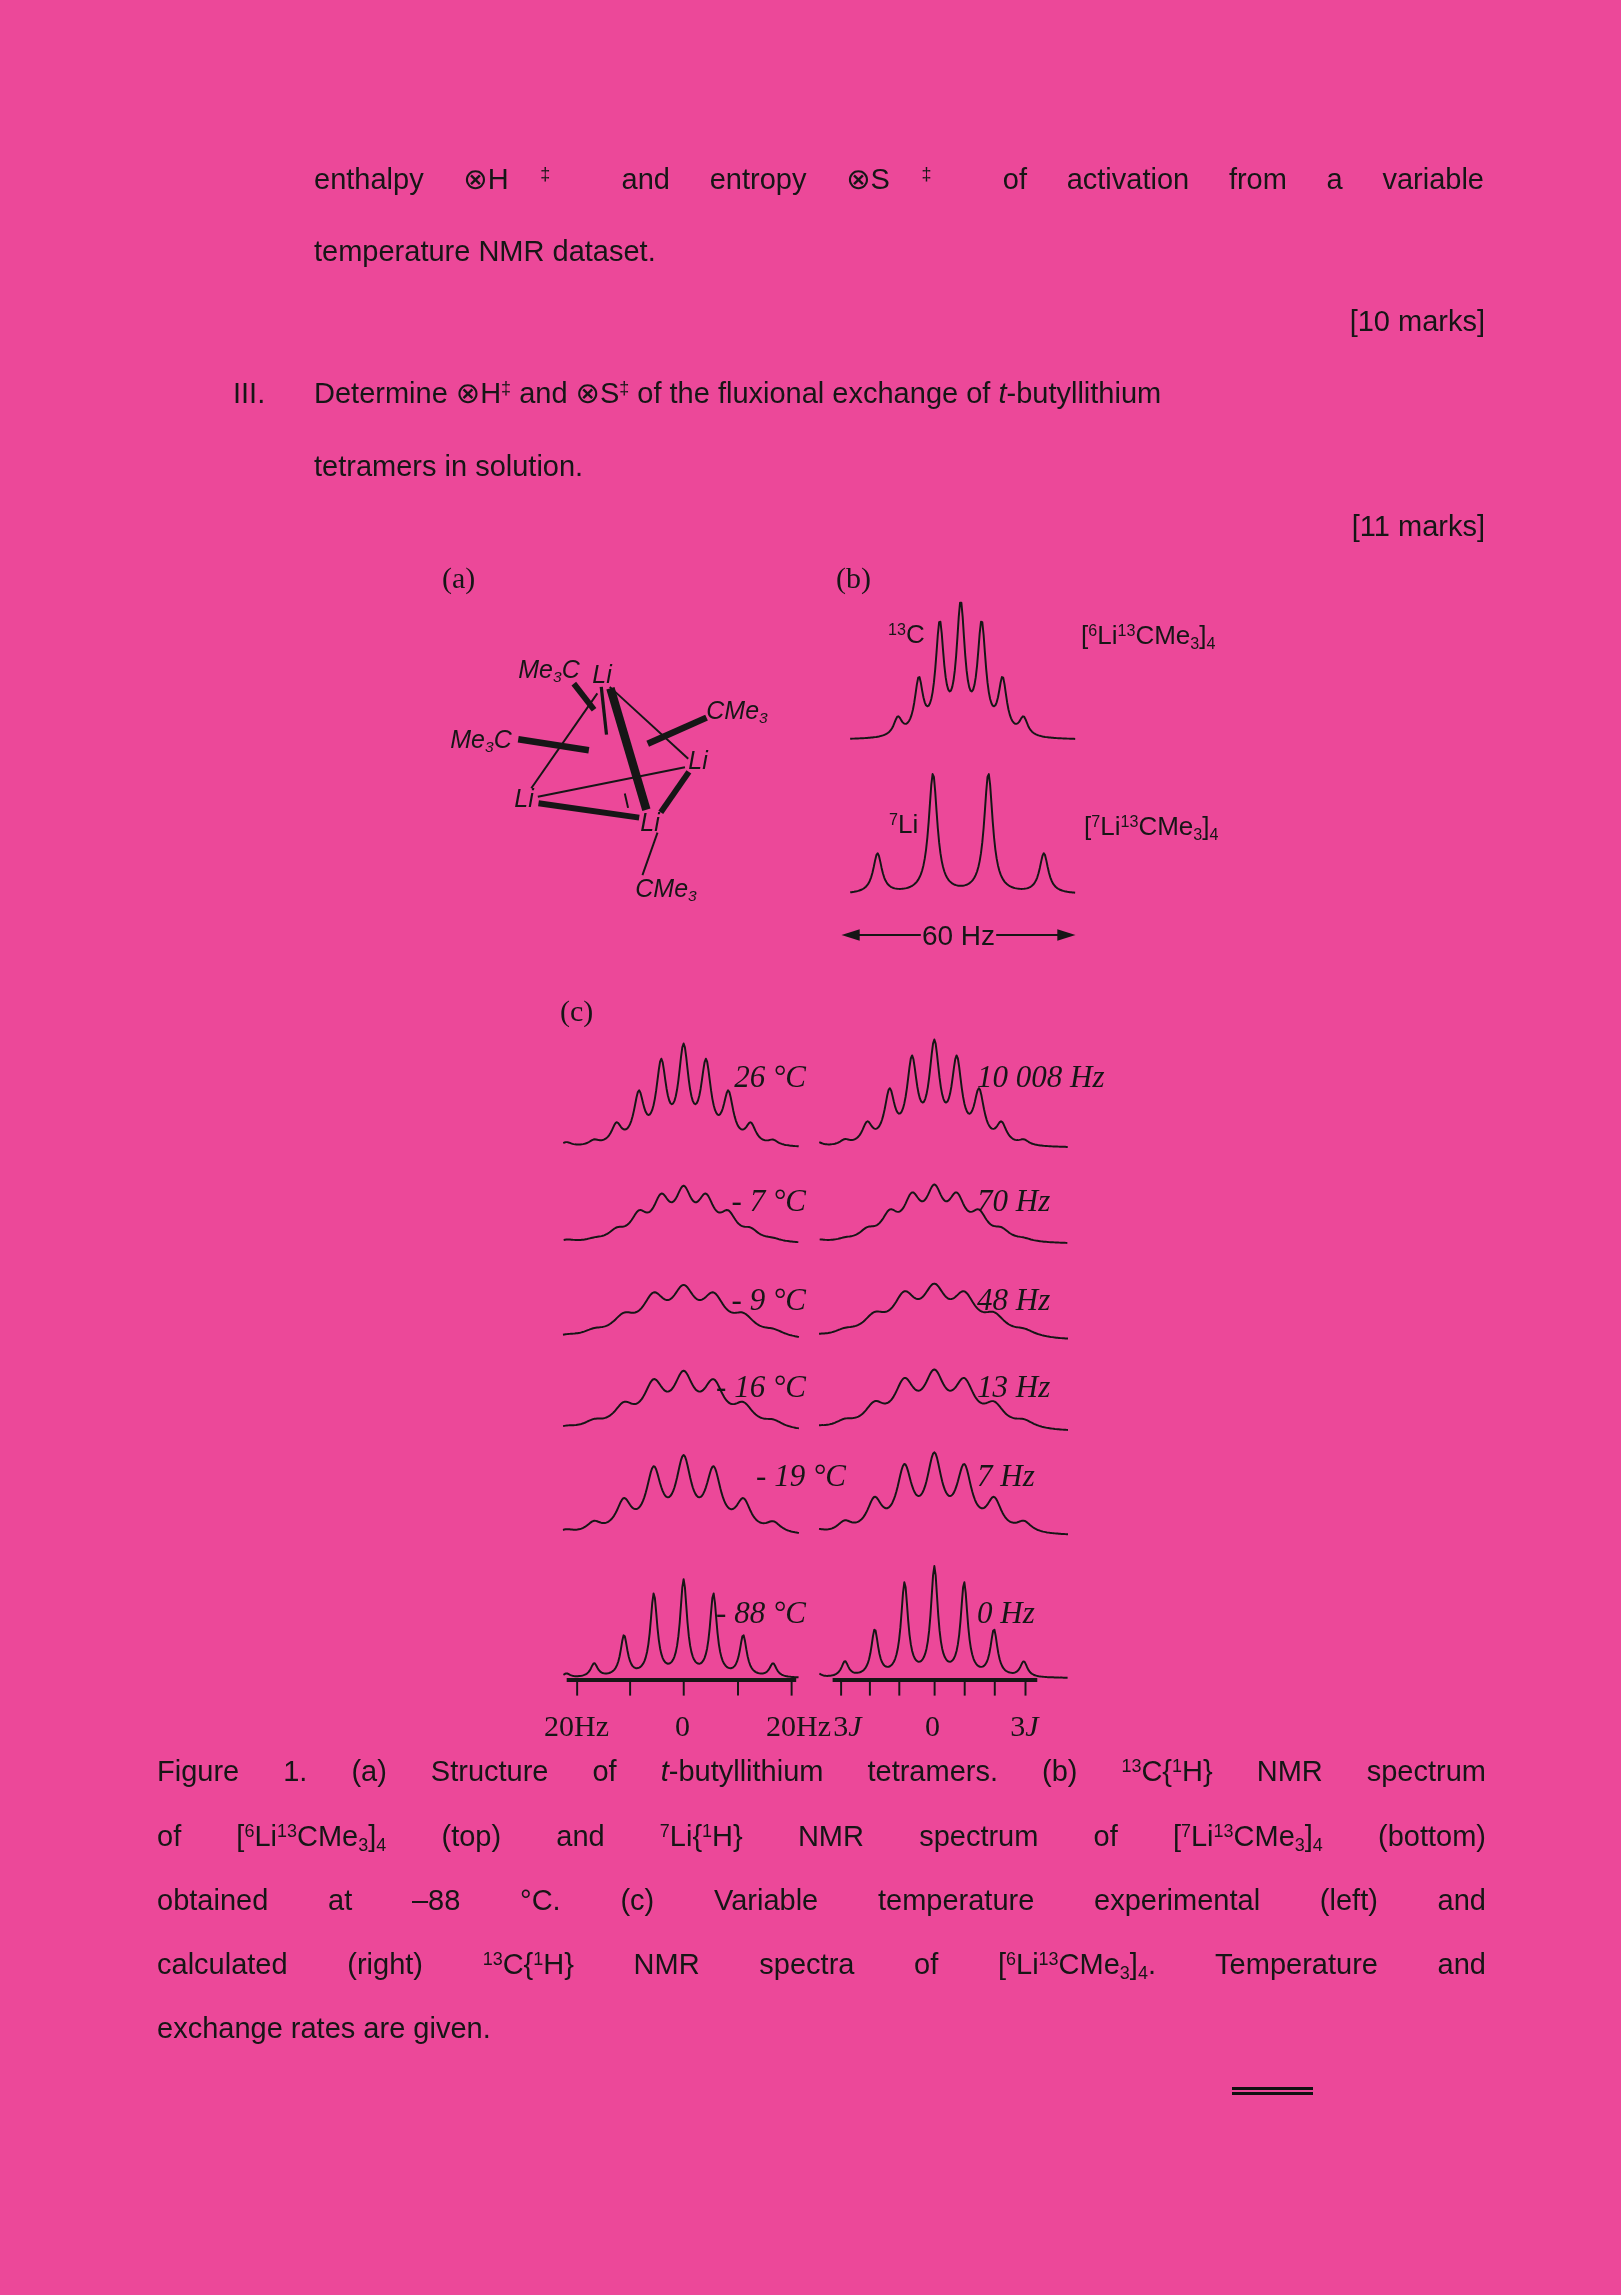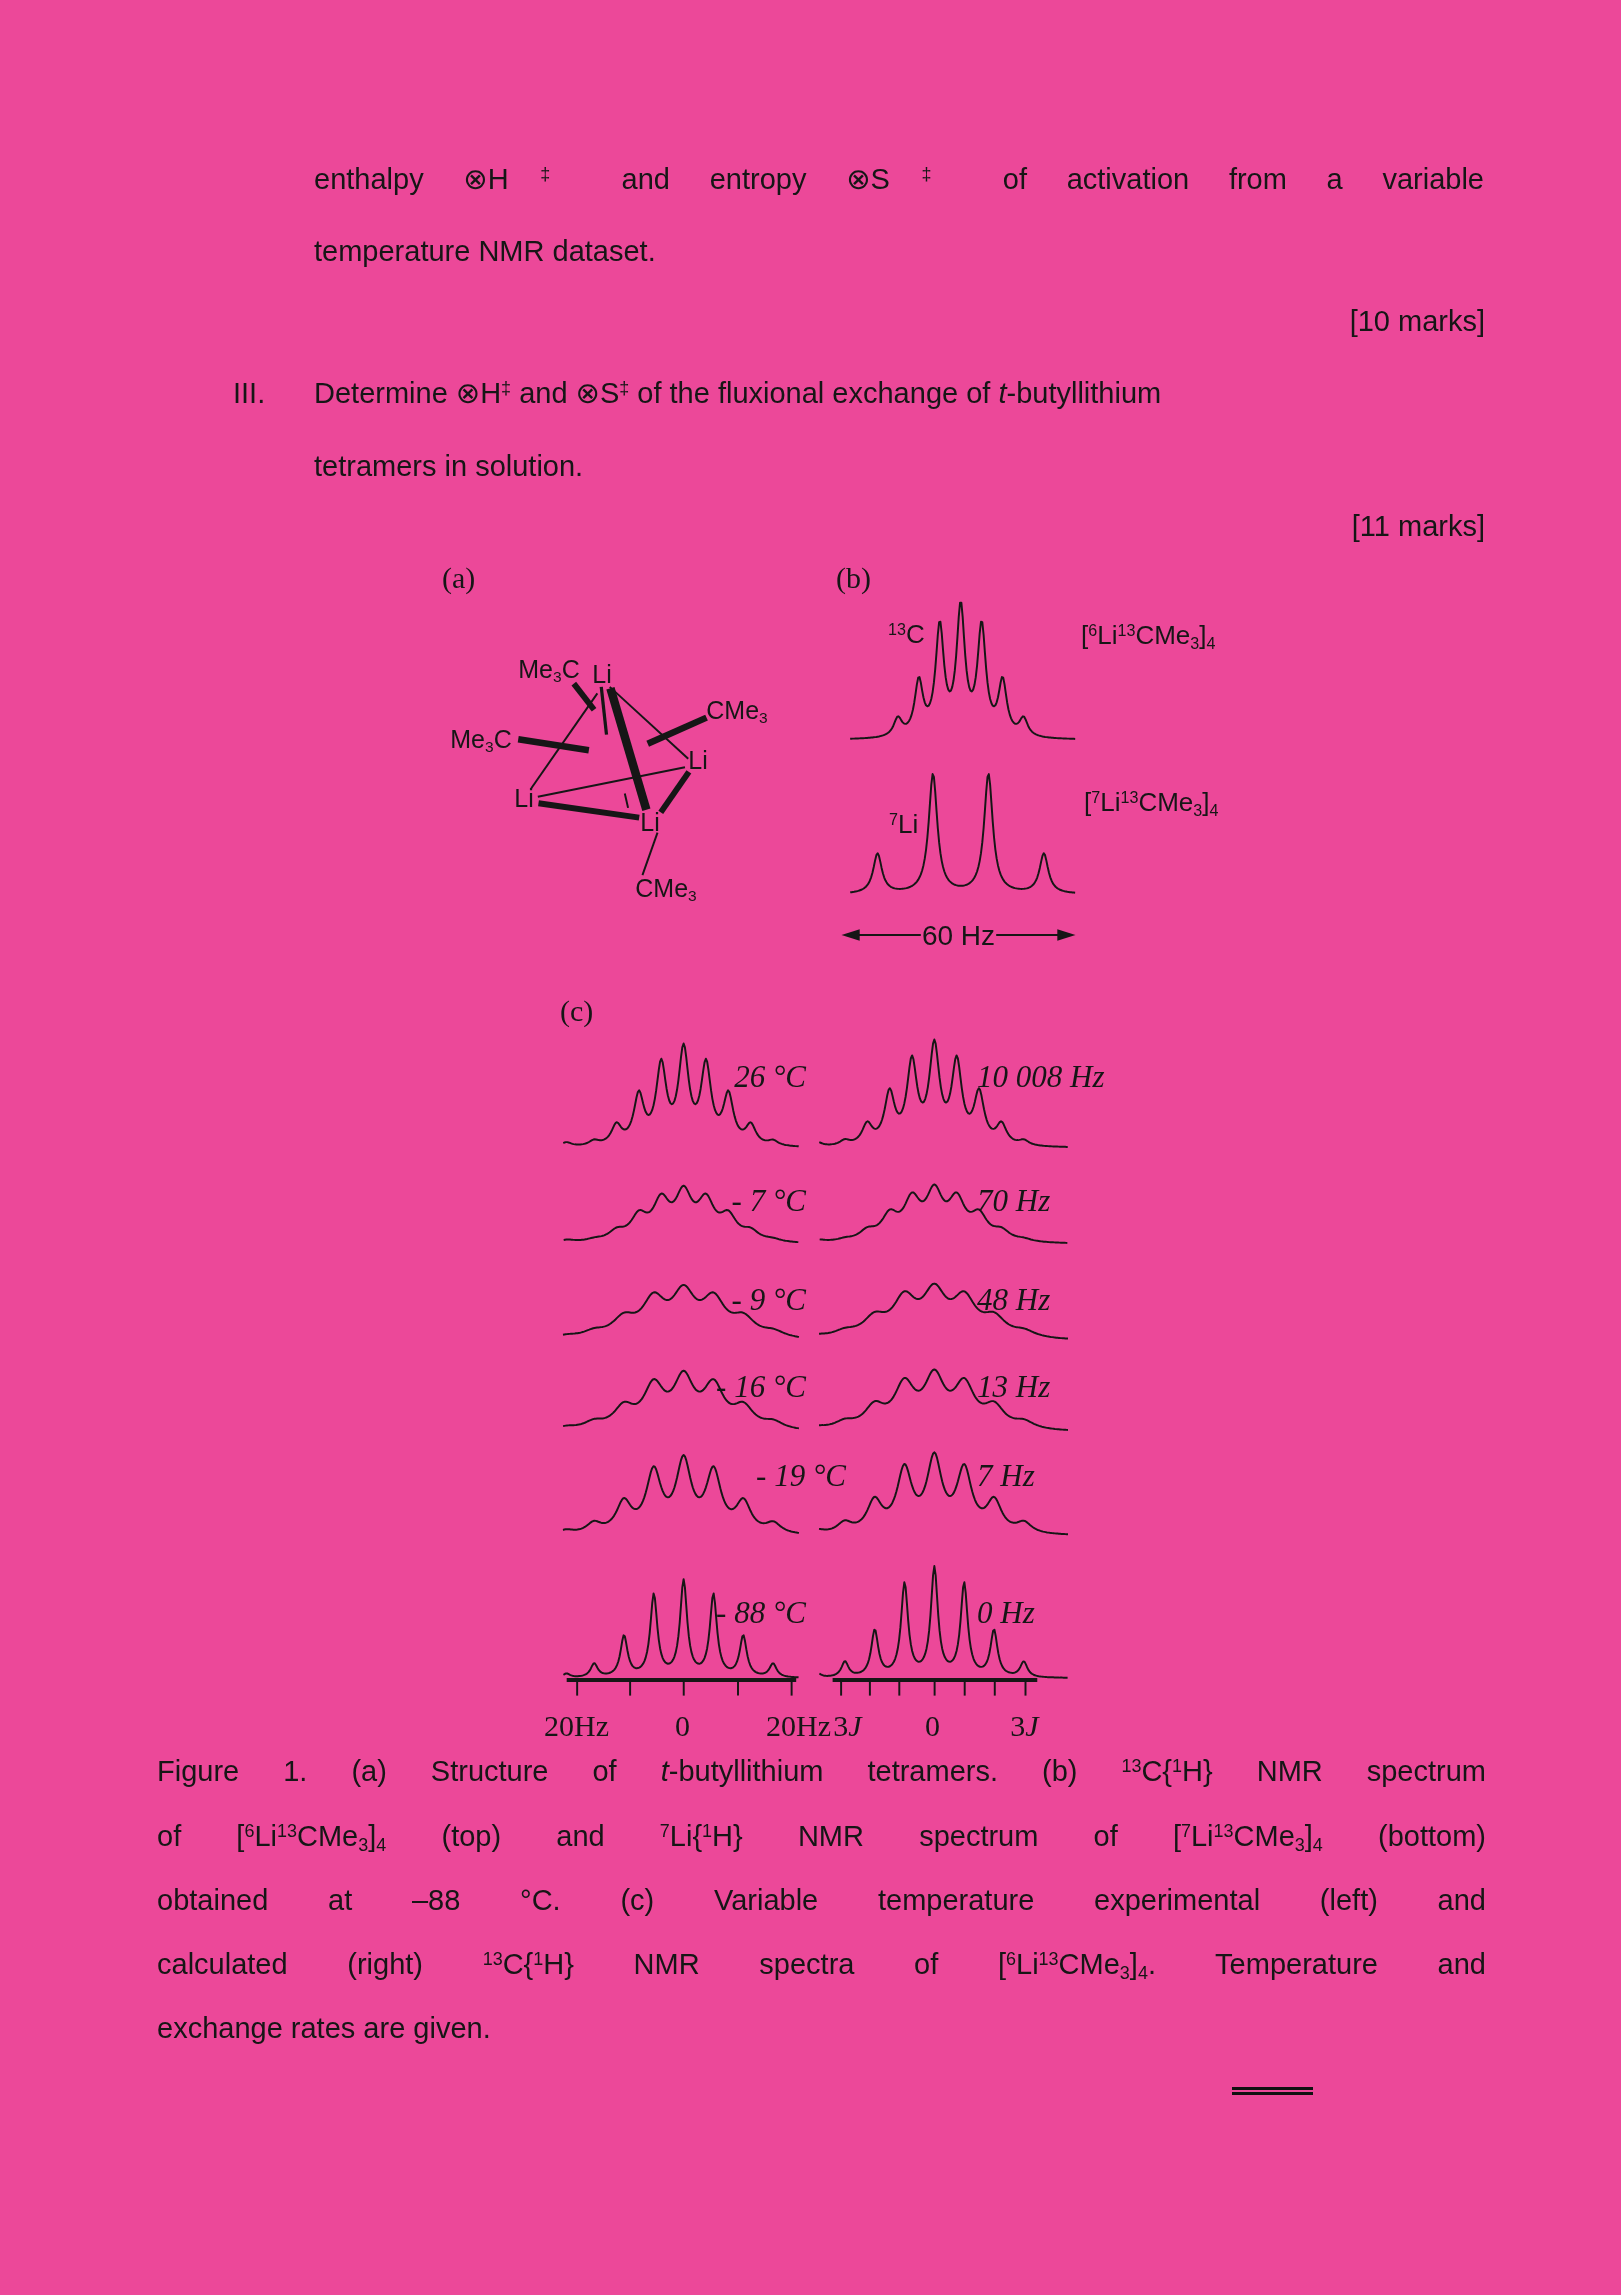--- a/index.html
+++ b/index.html
@@ -6,21 +6,21 @@
   #page{position:relative;width:1622px;height:2295px;background:#ec4899;color:#161616;overflow:hidden;}
   .t{position:absolute;white-space:nowrap;}
   .sans{font-family:"Liberation Sans","DejaVu Sans",sans-serif;}
   .serif{font-family:"Liberation Serif","DejaVu Serif",serif;}
   .fs45{font-size:29px;line-height:1.18;}
   .fs44{font-size:29px;line-height:1.18;}
   .fs47{font-size:31px;line-height:1.1;font-style:italic;}
   .fs46{font-size:30px;line-height:1.1;}
   .fs43{font-size:28px;line-height:1.1;}
   .fs40{font-size:26px;line-height:1.1;margin-left:44px;}
-  .fs38{font-size:25px;line-height:1.1;}
+  .fs38{font-size:25px;line-height:1.1;font-style:italic;}
   .just{white-space:normal;text-align:justify;text-align-last:justify;}
   .right{text-align:right;}
   .center{text-align:center;}
   .sup{font-size:62%;position:relative;top:-0.5em;}
   .sub{font-size:62%;position:relative;top:0.28em;}
   .it{font-style:italic;}
   .atom{position:absolute;transform:translate(-50%,-50%);}
   svg.abs{position:absolute;overflow:visible;}
   svg line, svg polyline{stroke:#161616;}
   svg polygon{fill:#161616;}
@@ -69,21 +69,21 @@
     <div class="atom sans fs38" style="left:221px;top:235px"><span>CMe</span><span class="sub">3</span></div>
   </div>
 
   <div class="t sans fs40" style="left:844px;top:620px"><span class="sup">13</span><span>C</span></div>
   <div class="t sans fs40" style="left:1037px;top:621px"><span>[</span><span class="sup">6</span><span>Li</span><span class="sup">13</span><span>CMe</span><span class="sub">3</span><span>]</span><span class="sub">4</span></div>
   <svg class="abs" style="left:850px;top:587px" width="226" height="157" viewBox="0 0 345 240">
       <polyline points="0,232.0 2,231.9 4,231.8 6,231.8 8,231.7 10,231.6 12,231.5 14,231.4 16,231.3 18,231.2 20,231.1 22,231.0 24,230.8 26,230.7 28,230.5 30,230.4 32,230.2 34,230.0 36,229.7 38,229.5 40,229.2 42,228.8 44,228.5 46,228.0 48,227.5 50,226.9 52,226.2 54,225.3 56,224.3 58,222.9 60,221.2 62,218.9 64,215.9 66,212.0 68,207.1 70,202.1 72,198.3 74,197.7 76,200.0 78,203.5 80,206.6 82,208.5 84,209.2 86,208.9 88,207.4 90,204.8 92,200.8 94,195.1 96,187.2 98,176.5 100,163.1 102,148.8 104,138.6 106,137.7 108,146.0 110,157.9 112,168.6 114,176.3 116,180.8 118,182.4 120,181.4 122,177.7 124,171.2 126,161.0 128,146.3 130,126.0 132,100.4 134,73.0 136,53.7 138,53.1 140,71.0 142,96.5 144,120.1 146,137.9 148,149.9 150,156.9 152,159.6 154,158.3 156,153.0 158,143.0 160,127.5 162,105.3 164,76.6 166,45.7 168,24.0 170,24.0 172,45.7 174,76.6 176,105.3 178,127.5 180,143.0 182,153.0 184,158.3 186,159.6 188,156.9 190,149.9 192,137.9 194,120.1 196,96.5 198,71.0 200,53.1 202,53.7 204,73.0 206,100.4 208,126.0 210,146.3 212,161.0 214,171.2 216,177.7 218,181.4 220,182.4 222,180.8 224,176.3 226,168.6 228,157.9 230,146.0 232,137.7 234,138.6 236,148.8 238,163.1 240,176.5 242,187.2 244,195.1 246,200.8 248,204.8 250,207.4 252,208.9 254,209.2 256,208.5 258,206.6 260,203.5 262,200.0 264,197.7 266,198.3 268,202.1 270,207.1 272,212.0 274,215.9 276,218.9 278,221.2 280,222.9 282,224.3 284,225.3 286,226.2 288,226.9 290,227.5 292,228.0 294,228.5 296,228.8 298,229.2 300,229.5 302,229.7 304,230.0 306,230.2 308,230.4 310,230.5 312,230.7 314,230.8 316,231.0 318,231.1 320,231.2 322,231.3 324,231.4 326,231.5 328,231.6 330,231.7 332,231.8 334,231.8 336,231.9 338,232.0 340,232.0 342,232.1 344,232.2" fill="none" stroke="#161616" stroke-width="3" stroke-linejoin="round"></polyline>
     </svg>
 
   <div class="t sans fs40" style="left:845px;top:810px"><span class="sup">7</span><span>Li</span></div>
-  <div class="t sans fs40" style="left:1040px;top:788px"><span>[</span><span class="sup">7</span><span>Li</span><span class="sup">13</span><span>CMe</span><span class="sub">3</span><span>]</span><span class="sub">4</span></div>
+  <div class="t sans fs40" style="left:1040px;top:812px"><span>[</span><span class="sup">7</span><span>Li</span><span class="sup">13</span><span>CMe</span><span class="sub">3</span><span>]</span><span class="sub">4</span></div>
   <svg class="abs" style="left:850px;top:761px" width="226" height="136" viewBox="0 0 345 208">
       <polyline points="0,200.8 2,200.6 4,200.3 6,200.0 8,199.6 10,199.2 12,198.7 14,198.1 16,197.3 18,196.5 20,195.4 22,194.0 24,192.3 26,190.0 28,187.1 30,183.1 32,177.9 34,171.0 36,162.2 38,152.4 40,144.0 42,141.0 44,145.2 46,153.9 48,163.5 50,171.8 52,178.2 54,182.9 56,186.4 58,189.0 60,190.9 62,192.4 64,193.4 66,194.2 68,194.8 70,195.2 72,195.5 74,195.6 76,195.7 78,195.6 80,195.4 82,195.2 84,194.8 86,194.4 88,193.8 90,193.1 92,192.3 94,191.3 96,190.0 98,188.5 100,186.7 102,184.4 104,181.5 106,177.9 108,173.4 110,167.4 112,159.7 114,149.4 116,135.5 118,117.0 120,93.1 122,64.4 124,36.5 126,20.0 128,24.3 130,46.8 132,75.9 134,102.9 136,124.5 138,140.9 140,153.1 142,162.2 144,169.0 146,174.2 148,178.2 150,181.3 152,183.7 154,185.6 156,187.2 158,188.3 160,189.3 162,189.9 164,190.4 166,190.8 168,190.9 170,190.9 172,190.8 174,190.4 176,189.9 178,189.3 180,188.3 182,187.2 184,185.6 186,183.7 188,181.3 190,178.2 192,174.2 194,169.0 196,162.2 198,153.1 200,140.9 202,124.5 204,102.9 206,75.9 208,46.8 210,24.3 212,20.0 214,36.5 216,64.4 218,93.1 220,117.0 222,135.5 224,149.4 226,159.7 228,167.4 230,173.4 232,177.9 234,181.5 236,184.4 238,186.7 240,188.5 242,190.0 244,191.3 246,192.3 248,193.1 250,193.8 252,194.4 254,194.8 256,195.2 258,195.4 260,195.6 262,195.7 264,195.6 266,195.5 268,195.2 270,194.8 272,194.2 274,193.4 276,192.4 278,190.9 280,189.0 282,186.4 284,182.9 286,178.2 288,171.8 290,163.5 292,153.9 294,145.2 296,141.0 298,144.0 300,152.4 302,162.2 304,171.0 306,177.9 308,183.1 310,187.1 312,190.0 314,192.3 316,194.0 318,195.4 320,196.5 322,197.3 324,198.1 326,198.7 328,199.2 330,199.6 332,200.0 334,200.3 336,200.6 338,200.8 340,201.0 342,201.2 344,201.4" fill="none" stroke="#161616" stroke-width="3" stroke-linejoin="round"></polyline>
     </svg>
 
   <svg class="abs" style="left:837px;top:922px" width="243" height="26" viewBox="0 0 372 40">
     <line x1="28" y1="20" x2="128" y2="20" stroke-width="3"></line>
     <polygon points="6,20 34,11 34,29"></polygon>
     <line x1="244" y1="20" x2="344" y2="20" stroke-width="3"></line>
     <polygon points="366,20 338,11 338,29"></polygon>
   </svg>

